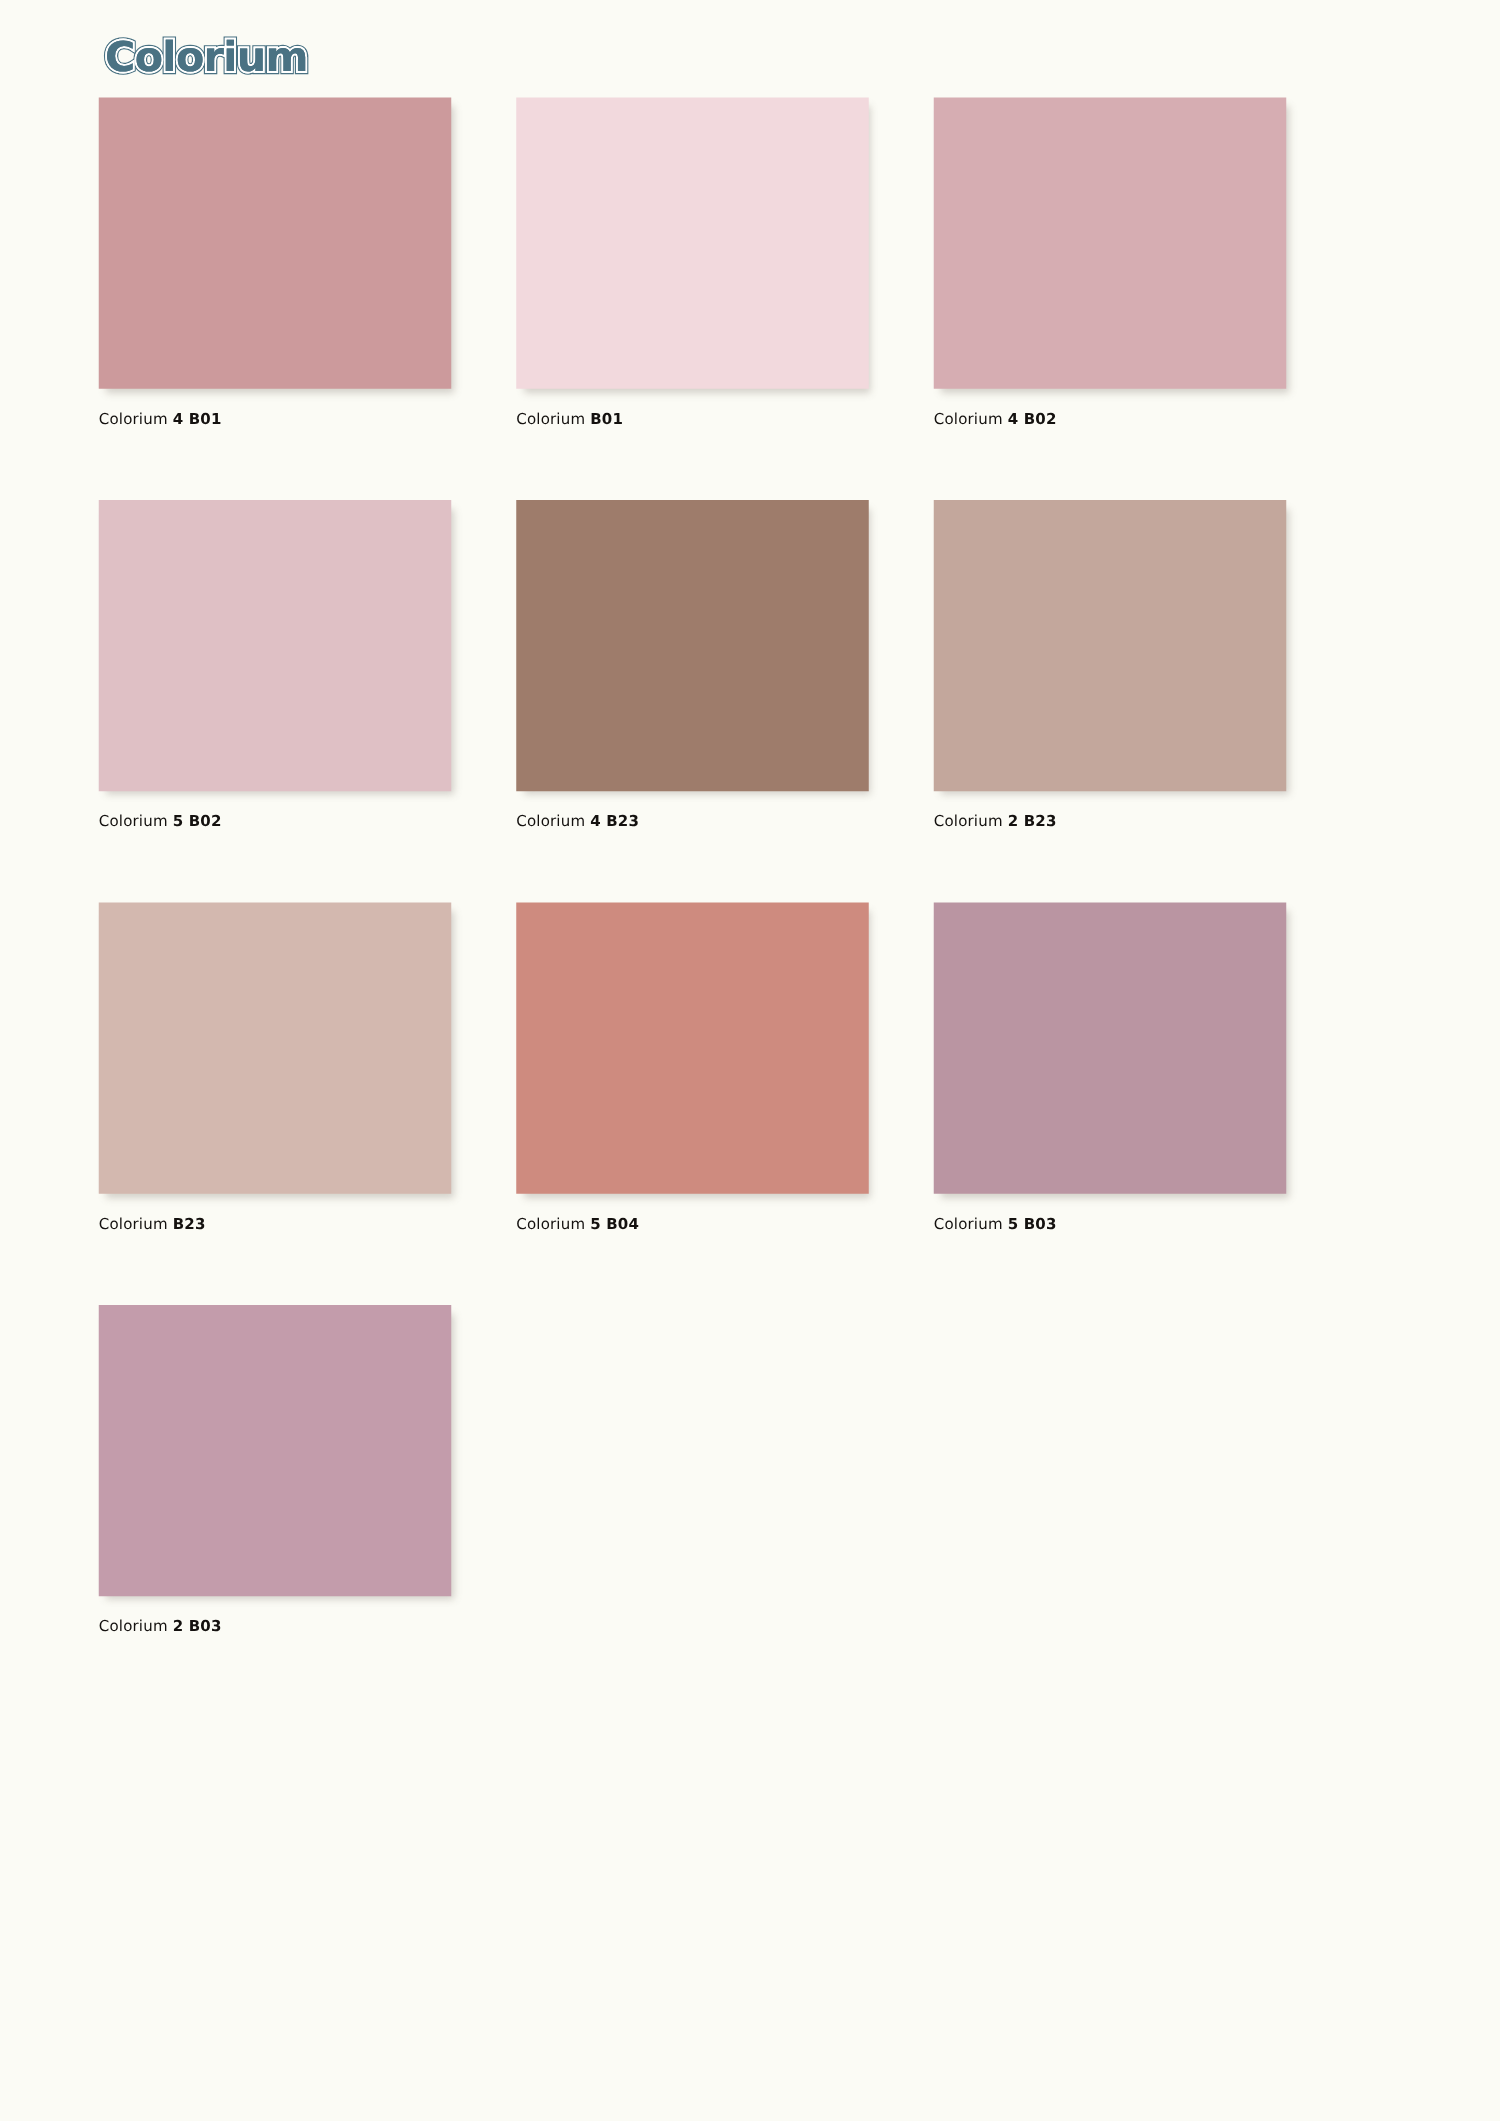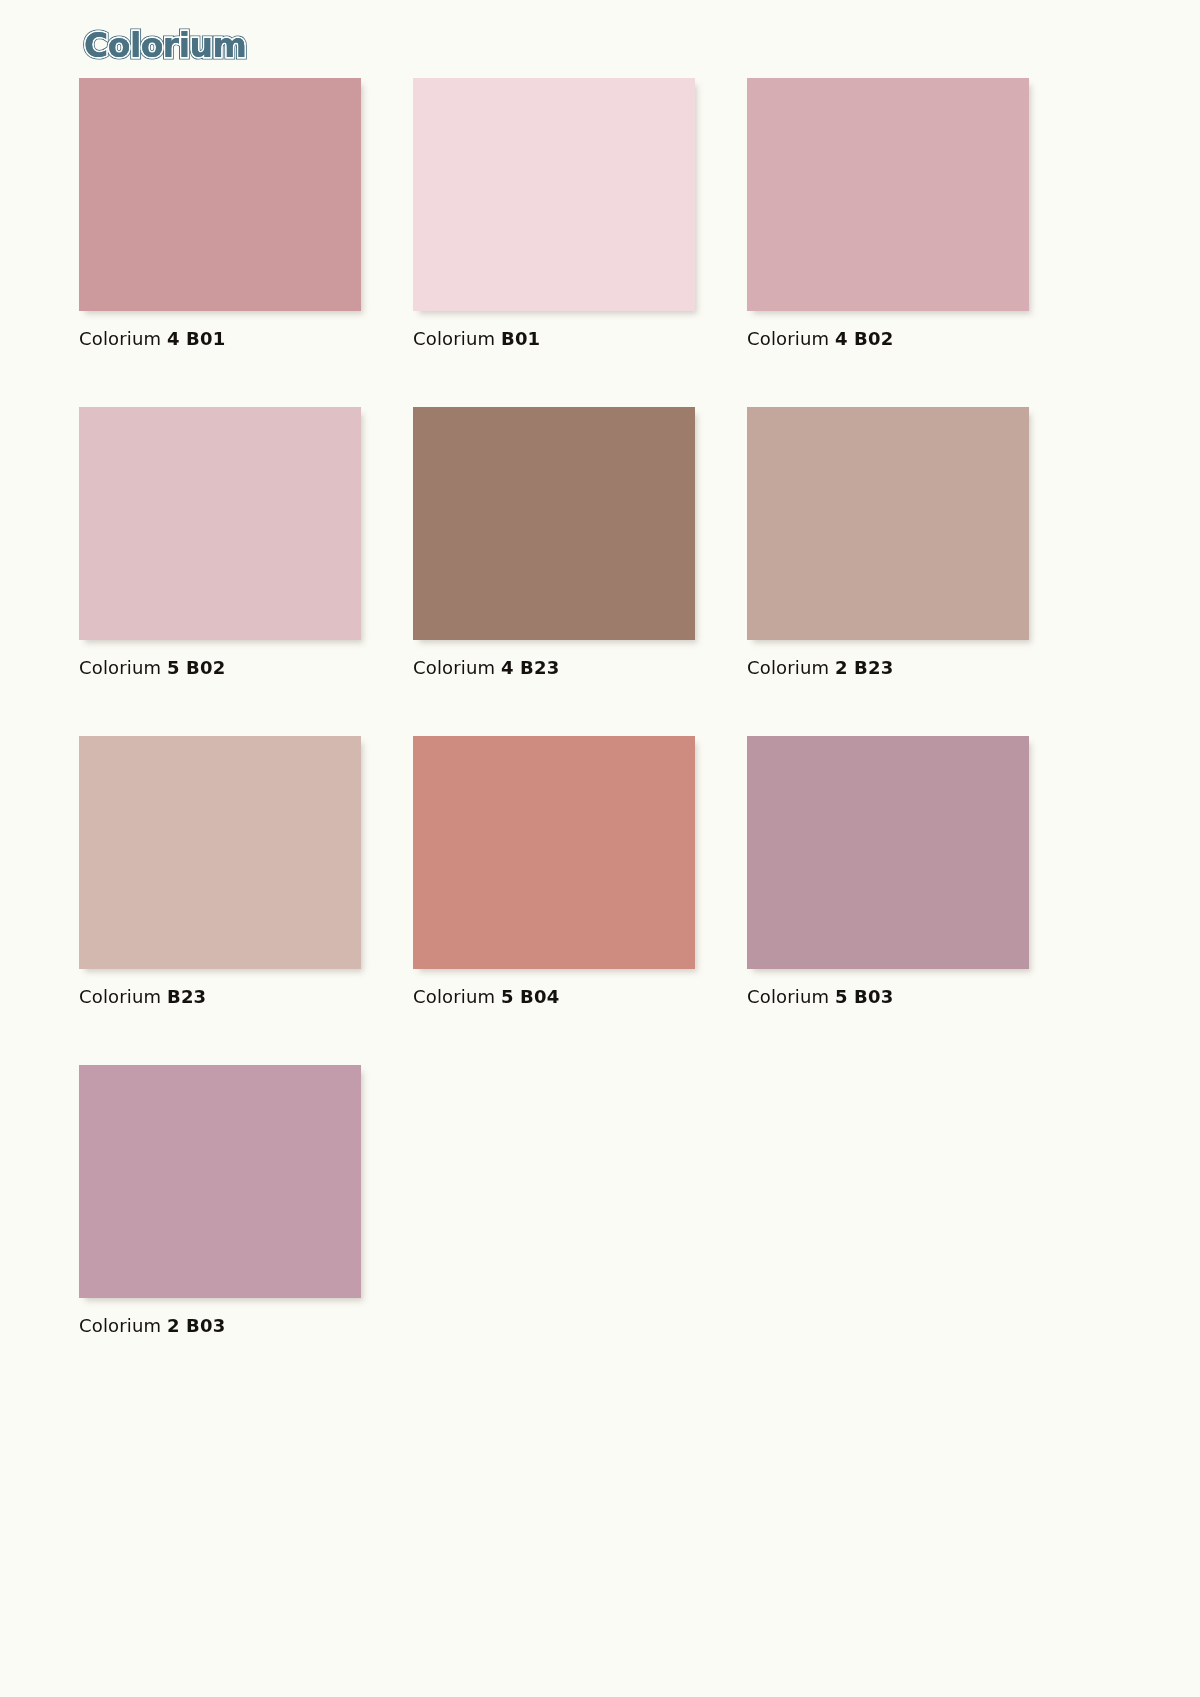--- a/index.html
+++ b/index.html
@@ -95,21 +95,21 @@
 
   .swatch-chip {
     width: 282px;
     height: 233px;
     box-shadow: 4px 5px 6px -2px rgba(120, 110, 100, 0.30);
   }
 
   .swatch-label {
     margin-top: 17px;
     font-family: "DejaVu Sans", sans-serif;
-    font-size: 18px;
+    font-size: 12px;
     color: #14110F;
     letter-spacing: 0.15px;
     white-space: nowrap;
   }
 
   .swatch-label .lbl-name {
     font-weight: 400;
   }
 
   .swatch-label .lbl-code {

